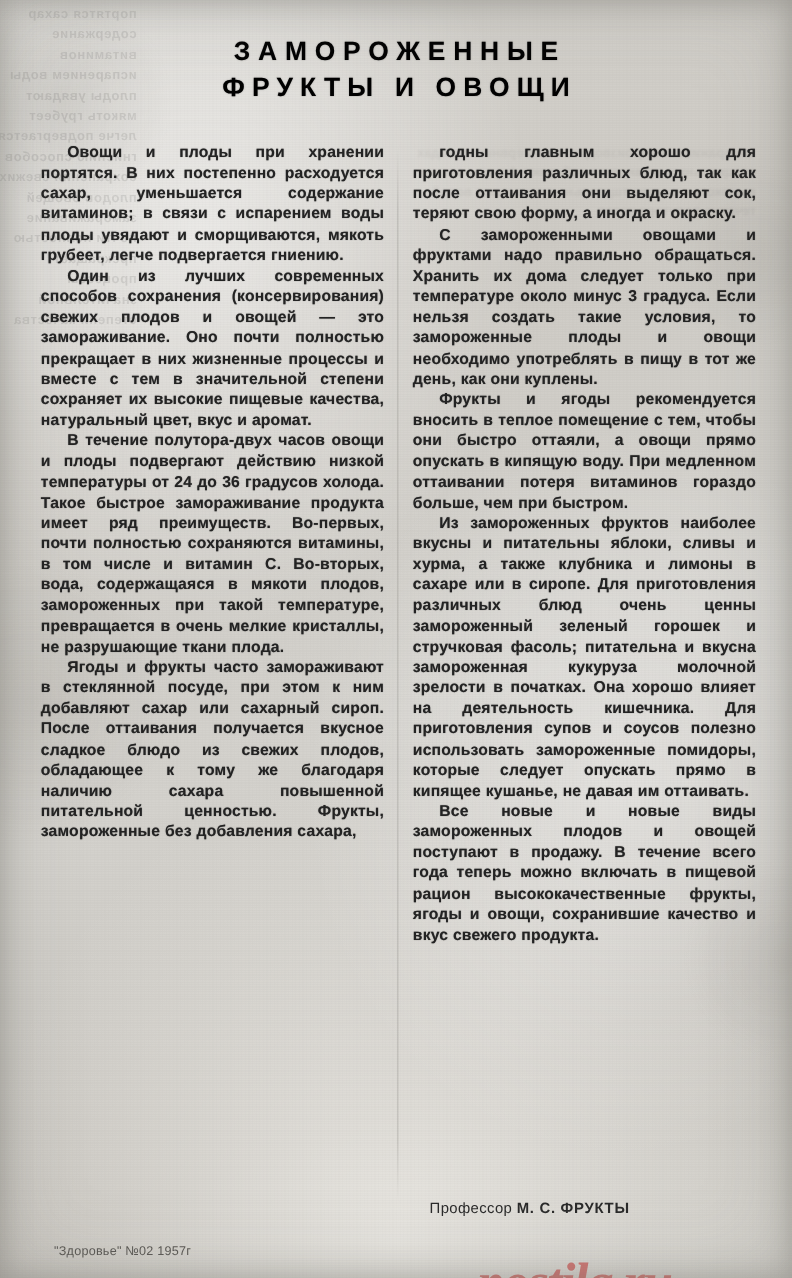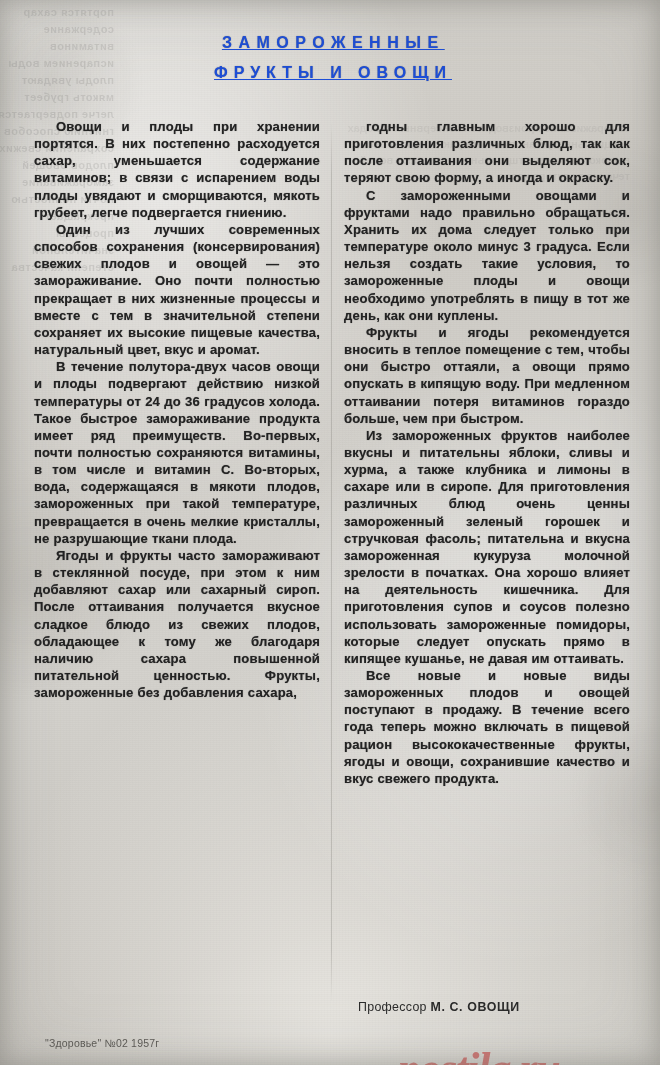--- a/index.html
+++ b/index.html
@@ -100,28 +100,27 @@
   
   .headline {
     position: absolute;
     left: 0;
     right: 0;
     top: 28px;
     text-align: center;
     pointer-events: none;
   }
   .headline-line {
-    color: #1d4ed8;
-    font-weight: bold;
-    font-size: 16px;
+    color: #000000;
+    font-weight: bold;
+    font-size: 22px;
     line-height: 30px;
     letter-spacing: 6.5px;
     text-indent: 6.5px;
     text-shadow: 0 0 1.1px rgba(40,40,40,0.5);
-    text-decoration: underline;
   }
   .headline-line.second {
     letter-spacing: 6.0px;
     text-indent: 6.0px;
   }
 
   
   .columns {
     position: absolute;
     top: 118px;
@@ -243,21 +242,21 @@
       <p class="para">С замороженными овощами и фруктами надо правильно обращаться. Хранить их дома следует только при температуре около минус 3 градуса. Если нельзя создать такие условия, то замороженные плоды и овощи необходимо употреблять в пищу в тот же день, как они куплены.</p>
       <p class="para">Фрукты и ягоды рекомендуется вносить в теплое помещение с тем, чтобы они быстро оттаяли, а овощи прямо опускать в кипящую воду. При медленном оттаивании потеря витаминов гораздо больше, чем при быстром.</p>
       <p class="para">Из замороженных фруктов наиболее вкусны и питательны яблоки, сливы и хурма, а также клубника и лимоны в сахаре или в сиропе. Для приготовления различных блюд очень ценны замороженный зеленый горошек и стручковая фасоль; питательна и вкусна замороженная кукуруза молочной зрелости в початках. Она хорошо влияет на деятельность кишечника. Для приготовления супов и соусов полезно использовать замороженные помидоры, которые следует опускать прямо в кипящее кушанье, не давая им оттаивать.</p>
       <p class="para">Все новые и новые виды замороженных плодов и овощей поступают в продажу. В течение всего года теперь можно включать в пищевой рацион высококачественные фрукты, ягоды и овощи, сохранившие качество и вкус свежего продукта.</p>
     </div>
 
   </div>
 
   <div class="byline">
     <span>Профессор</span>
-    <span class="author">М. С. ОВОЩИ</span>
+    <span class="author">М. С. ФРУКТЫ</span>
   </div>
 
   <div class="source-caption">"Здоровье" №02 1957г</div>
 
   <div class="watermark">postila.ru</div>
 
   <div class="paper-grain"></div>
   <div class="paper-blotch"></div>
   <div class="paper-vignette"></div>
 

